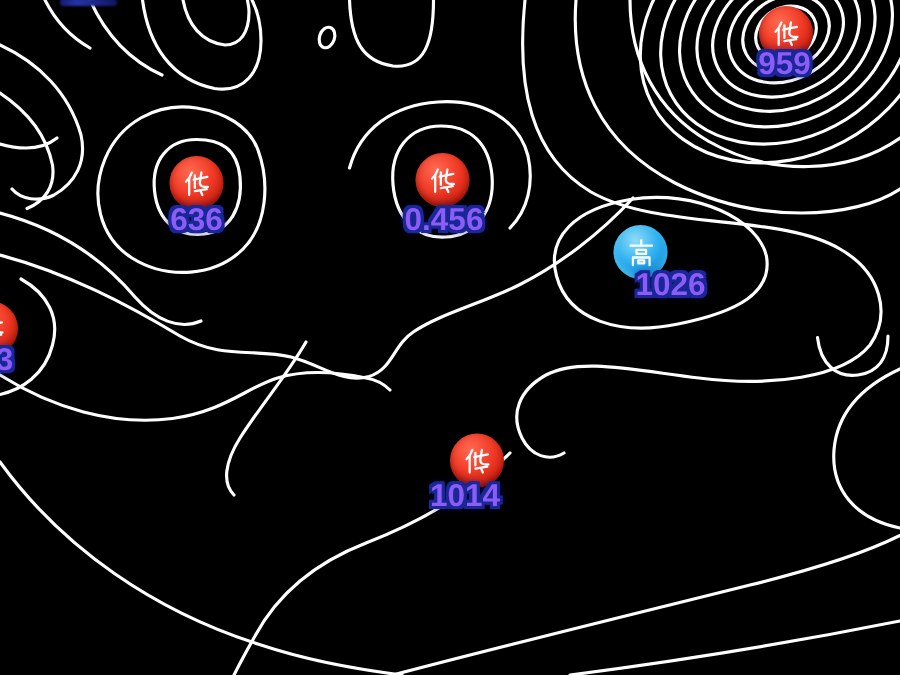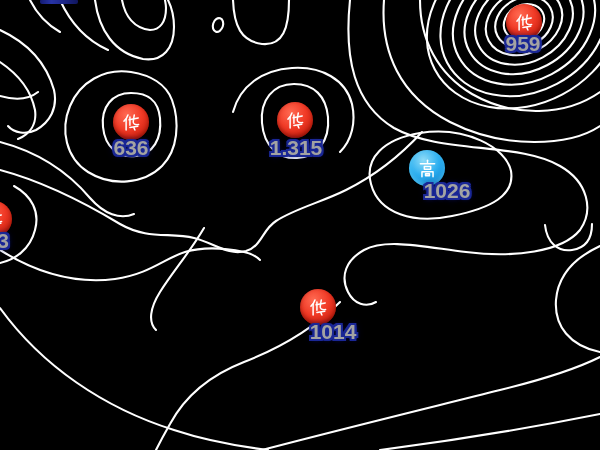--- a/index.html
+++ b/index.html
@@ -21,21 +21,21 @@
   }
   .bubble.high{
     background:radial-gradient(circle at 40% 28%, #8fdcf8 0%, #2fb0f0 45%, #0e8ad8 78%, #0a6fc0 100%);
     box-shadow:inset 0 -3px 5px rgba(130,235,255,.45);
   }
   .glyph{display:block;width:19px;height:19px;}
   .glyph svg{display:block;width:19px;height:19px;}
   .glyph path{stroke:#ffffff;stroke-width:1.9;fill:none;stroke-linecap:round;stroke-linejoin:round;}
   .value{
     position:absolute;transform:translate(-50%,-50%);
-    color:#a3a3a3;font-weight:bold;font-size:21px;line-height:1;white-space:nowrap;
+    color:#8b5cf6;font-weight:bold;font-size:21px;line-height:1;white-space:nowrap;
     text-shadow:
       -2px 0 0 #1a2796, 2px 0 0 #1a2796, 0 -2px 0 #1a2796, 0 2px 0 #1a2796,
       -2px -2px 0 #1a2796, 2px -2px 0 #1a2796, -2px 2px 0 #1a2796, 2px 2px 0 #1a2796,
       0 0 5px rgba(18,26,120,.95), 0 0 9px rgba(14,20,100,.8);
   }
   .remnant{
     position:absolute;height:5px;top:-1px;border-radius:2px;
     background:linear-gradient(90deg,#141b72,#2733a6 30%,#1a2380 70%,#10165e);
     filter:blur(.6px);
   }
@@ -133,21 +133,21 @@
               <path d="M7.5,2.5 C6.5,5.5 4.8,8.2 2.5,10.3"></path>
               <path d="M5.2,7.5 L5.2,21.5"></path>
               <path d="M10,5 L10,15.5"></path>
               <path d="M9,8.6 L20.5,6.2"></path>
               <path d="M15.5,2.5 L14.2,10.5 C13.8,13.8 16.2,15.2 21,14.6"></path>
               <path d="M10,18.2 L20,16.6"></path>
               <path d="M15,18.5 L16.3,21.5"></path>
             </svg>
           </span>
         </div>
-        <div class="value" style="left:296px;top:147px">1.315</div>
+        <div class="value" style="left:296px;top:147px">0.456</div>
       </div>
       <div class="marker">
         <div class="bubble low" style="left:524px;top:22px">
           <span class="glyph">
             <svg viewBox="0 0 24 24">
               <path d="M7.5,2.5 C6.5,5.5 4.8,8.2 2.5,10.3"></path>
               <path d="M5.2,7.5 L5.2,21.5"></path>
               <path d="M10,5 L10,15.5"></path>
               <path d="M9,8.6 L20.5,6.2"></path>
               <path d="M15.5,2.5 L14.2,10.5 C13.8,13.8 16.2,15.2 21,14.6"></path>
@@ -179,21 +179,21 @@
               <path d="M7.5,2.5 C6.5,5.5 4.8,8.2 2.5,10.3"></path>
               <path d="M5.2,7.5 L5.2,21.5"></path>
               <path d="M10,5 L10,15.5"></path>
               <path d="M9,8.6 L20.5,6.2"></path>
               <path d="M15.5,2.5 L14.2,10.5 C13.8,13.8 16.2,15.2 21,14.6"></path>
               <path d="M10,18.2 L20,16.6"></path>
               <path d="M15,18.5 L16.3,21.5"></path>
             </svg>
           </span>
         </div>
-        <div class="value" style="left:333px;top:331px">1014</div>
+        <div class="value" style="left:310px;top:331px">1014</div>
       </div>
       <div class="marker">
         <div class="bubble low" style="left:-6px;top:219px">
           <span class="glyph">
             <svg viewBox="0 0 24 24">
               <path d="M7.5,2.5 C6.5,5.5 4.8,8.2 2.5,10.3"></path>
               <path d="M5.2,7.5 L5.2,21.5"></path>
               <path d="M10,5 L10,15.5"></path>
               <path d="M9,8.6 L20.5,6.2"></path>
               <path d="M15.5,2.5 L14.2,10.5 C13.8,13.8 16.2,15.2 21,14.6"></path>

